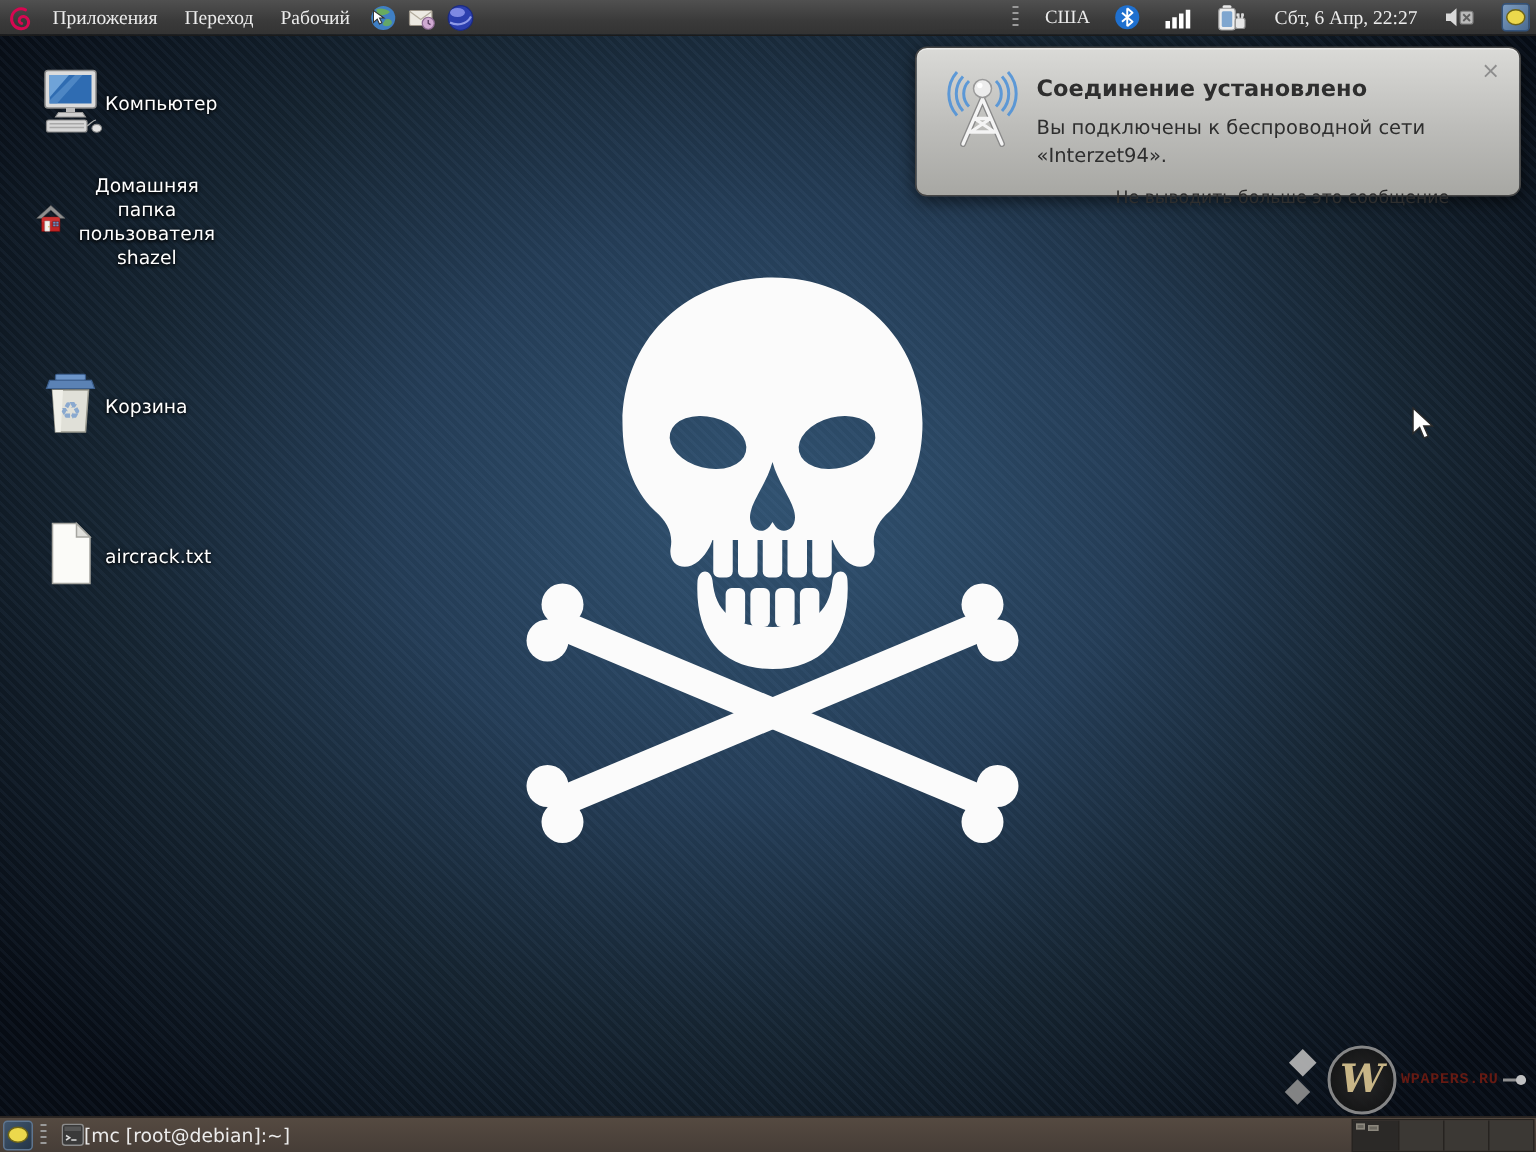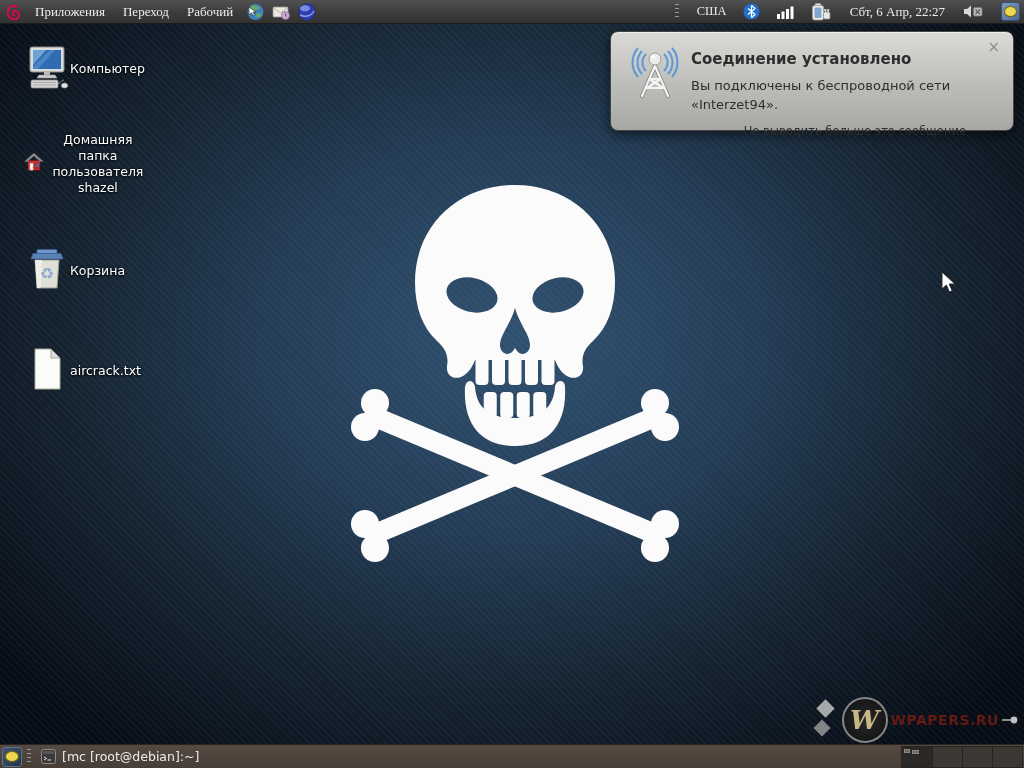--- a/index.html
+++ b/index.html
@@ -12,21 +12,21 @@
 
   
   .wallpaper {
     position:absolute; inset:0;
     background:
       repeating-linear-gradient(45deg, rgba(125,160,210,0.055) 0 2px, rgba(0,0,0,0) 2px 5px),
       radial-gradient(ellipse 650px 520px at 50% 44%, #30516f 0%, #243c55 38%, #15232f 68%, #070c14 100%);
   }
   .skull-svg { position:absolute; left:325px; top:182px; }
   .watermark { position:absolute; right:6px; bottom:25px; display:flex; align-items:center; gap:3px; opacity:.92; }
-  .watermark-text { font-size:14px; font-weight:bold; letter-spacing:.5px; color:#6e1b12; }
+  .watermark-text { font-size:10px; font-weight:bold; letter-spacing:.5px; color:#6e1b12;font-family:Liberation Mono, monospace; }
   .watermark-w {
     width:46px; height:46px; border-radius:50%; background:radial-gradient(#2a2a2a,#101010);
     border:2px solid #8f8f8f; display:flex; align-items:center; justify-content:center;
     font-family:"DejaVu Serif","Liberation Serif",serif; font-style:italic; font-weight:bold;
     font-size:26px; color:#d9c490;
   }
 
   
   .top-panel {
     position:absolute; top:0; left:0; right:0; height:24px; z-index:6;
@@ -67,37 +67,37 @@
 
   
   .desk-icon {
     position:absolute; left:24px; width:128px; display:flex; flex-direction:row; align-items:center;
     z-index:2; cursor:default;
   }
   .desk-icon .label {
     margin-top:4px; font-size:12.5px; color:#fff; text-align:center; line-height:16px;
     text-shadow:0 1px 2px rgba(0,0,0,.95), 0 0 3px rgba(0,0,0,.7);
   }
-  #di-computer { top:44px; } #di-home { top:128px; } #di-trash { top:246px; } #di-file { top:346px; }
+  #di-computer { top:44px; } #di-home { top:112px; } #di-trash { top:246px; } #di-file { top:346px; }
 
   
   .bottom-panel {
     position:absolute; bottom:0; left:0; right:0; height:24px; z-index:6;
     background:linear-gradient(#554a41,#463d37);
     border-top:1px solid #2a2420;
     display:flex; align-items:center; color:#ececec; font-size:12.5px;
   }
   .show-desktop {
     width:20px; height:20px; margin:0 3px 0 2px; border-radius:3px;
     background:linear-gradient(135deg,#41566e,#243547);
     border:1px solid #5d7globalThis0; border:1px solid #5d7590;
     display:flex; align-items:center; justify-content:center;
   }
   .show-desktop .dot { width:14px; height:11px; border-radius:50%; background:#ecd84c; border:1px solid #6d6418; }
-  .task-button { display:flex; align-items:center; gap:6px; padding:0 8px; height:24px; max-width:230px; white-space:nowrap; overflow:hidden; }
+  .task-button { display:flex; align-items:center; padding:0 8px; height:24px; max-width:230px; white-space:nowrap; overflow:hidden; }
   .task2 { margin-left:28px; }
   .pager { margin-left:auto; display:flex; height:22px; border:1px solid #262320; margin-right:1px; }
   .pager .cell { width:30px; height:100%; background:#3b3834; border-left:1px solid #262320; position:relative; }
   .pager .cell:first-child { border-left:none; background:#2b2927; }
   .pager .mini { position:absolute; background:#6a675f; border:1px solid #8b877d; }
 
   
   .cursor { position:absolute; left:941px; top:271px; z-index:20; }
 </style>
 </head>

